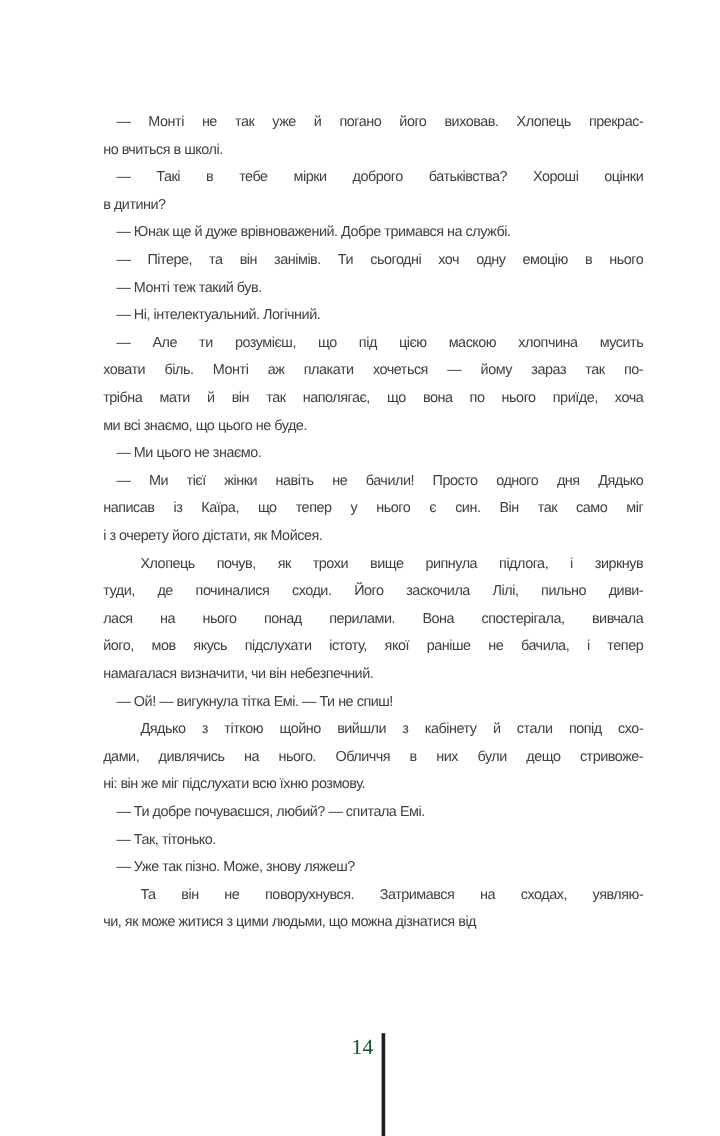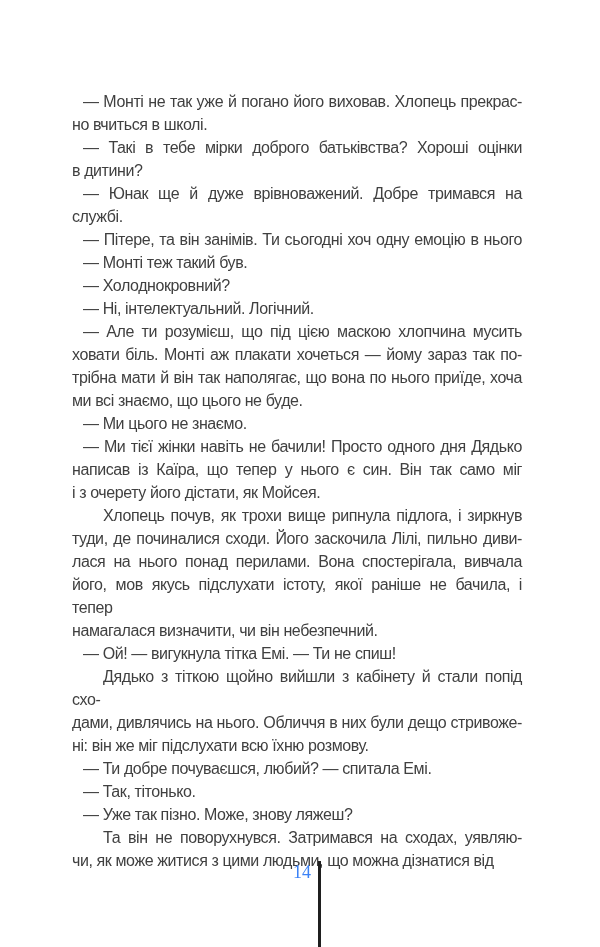--- a/index.html
+++ b/index.html
@@ -10,24 +10,24 @@
   .page {
     position: relative;
     width: 600px;
     height: 947px;
     background: #ffffff;
     overflow: hidden;
     font-family: "Liberation Sans", "DejaVu Sans", sans-serif;
   }
   .text-block {
     position: absolute;
-    left: 72px;
+    left: 86px;
     top: 90px;
     width: 450px;
-    font-size: 16px;
+    font-size: 12px;
     line-height: 23px;
     letter-spacing: -0.4px;
     color: #404040;
   }
   .para { margin: 0; padding: 0; }
   .line {
     text-align: justify;
     text-align-last: justify;
     white-space: normal;
   }
@@ -39,21 +39,21 @@
 
   .page-number {
     position: absolute;
     left: 270px;
     top: 862px;
     width: 41px;
     text-align: right;
     font-family: "Liberation Serif", "DejaVu Serif", serif;
     font-size: 18px;
     line-height: normal;
-    color: #3b82f6;
+    color: #14532d;
   }
   .footer-rule {
     position: absolute;
     left: 318px;
     top: 861px;
     width: 3px;
     height: 86px;
   }
 </style>
 </head>
@@ -70,23 +70,20 @@
         <div class="line last">в дитини?</div>
       </div>
       <div class="para dialogue">
         <div class="line first last">— Юнак ще й дуже врівноважений. Добре тримався на службі.</div>
       </div>
       <div class="para dialogue">
         <div class="line first">— Пітере, та він занімів. Ти сьогодні хоч одну емоцію в нього</div>
       </div>
       <div class="para dialogue">
         <div class="line first last">— Монті теж такий був.</div>
-      </div>
-      <div class="para dialogue">
-        <div class="line first last">— Холоднокровний?</div>
       </div>
       <div class="para dialogue">
         <div class="line first last">— Ні, інтелектуальний. Логічний.</div>
       </div>
       <div class="para dialogue">
         <div class="line first">— Але ти розумієш, що під цією маскою хлопчина мусить</div>
         <div class="line">ховати біль. Монті аж плакати хочеться — йому зараз так по-</div>
         <div class="line">трібна мати й він так наполягає, що вона по нього приїде, хоча</div>
         <div class="line last">ми всі знаємо, що цього не буде.</div>
       </div>

